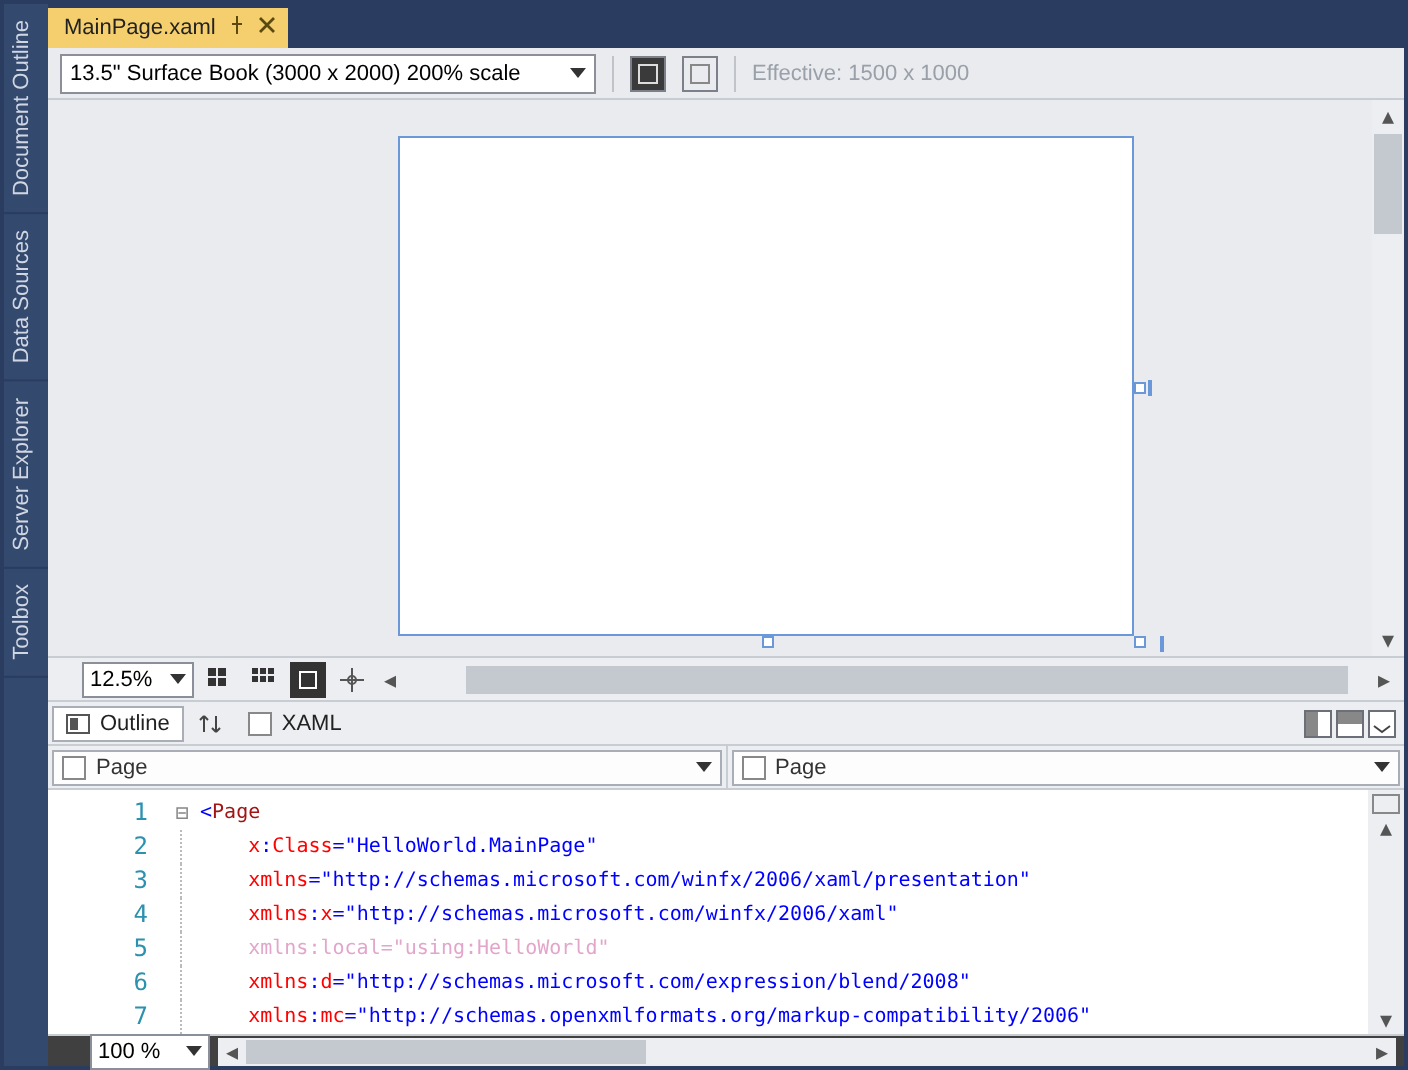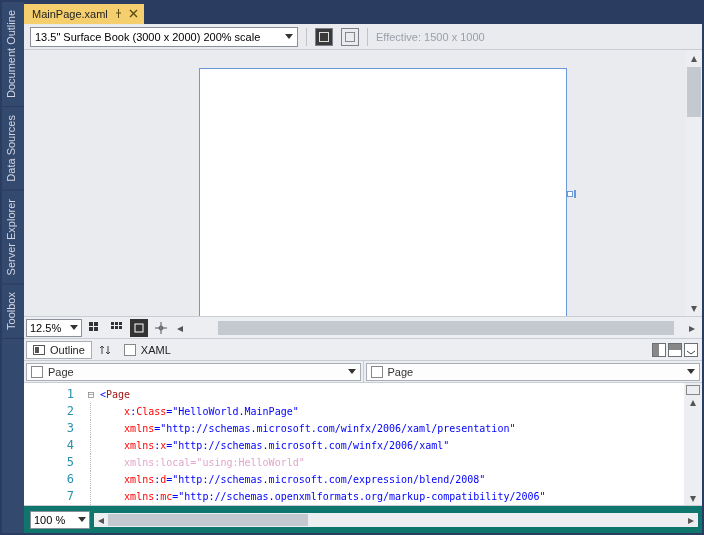--- a/index.html
+++ b/index.html
@@ -23,21 +23,21 @@
   .canvas-area { flex:1; position:relative; overflow:hidden;}
   .canvas { position:absolute; left:175px; top:18px; width:368px; height:250px; background:#fff; border:1px solid #6a98d8;}
   .handle { position:absolute; background:#fff; border:1px solid #6a98d8;}
   .h-br { width:6px;height:6px;}
   .surface-marks { position:absolute; border:1px solid #6a98d8;}
   .vscroll { width:16px; background:#eceef1; display:flex; flex-direction:column;}
   .vscroll .arrow, .hscroll .arrow { height:16px; width:16px; display:flex; align-items:center; justify-content:center; color:#555;}
   .vscroll .thumb { flex:0 0 50px; background:#c4c8cf; margin:1px;}
   .vscroll .track { flex:1;}
   .strip { height:22px; background:#eceef1; border-top:1px solid #c8ccd3; display:flex; align-items:center;}
-  .zoom-dd { width:56px;height:18px; border:1px solid #8a8f99; background:#fff; margin-left:2px; font-size:11px; display:flex; align-items:center; padding:0 3px; justify-content:space-between;}
+  .zoom-dd { width:56px;height:18px; border:1px solid #8a8f99; background:#fff; margin-left:17px; font-size:11px; display:flex; align-items:center; padding:0 3px; justify-content:space-between;}
   .grid-btn { width:18px;height:18px; margin-left:4px; display:flex;align-items:center;justify-content:center;}
   .hscroll { flex:1; display:flex; align-items:center; margin: 0 2px;}
   .hscroll .track { flex:1; height:14px; background:#eceef1;}
   .hscroll .thumb { height:14px; background:#c4c8cf;}
   .view-strip { height: 22px; border-top:1px solid #c8ccd3; background:#eceef1; display:flex; align-items:center; padding-left:2px; gap:4px;}
   .vs-btn { height:18px; padding: 0 6px; display:flex; align-items:center; gap:5px; font-size:11px; color:#222;}
   .vs-btn.active { background:#fff; border:1px solid #a8adb6;}
   .swap { width:18px;height:18px; display:flex;align-items:center;justify-content:center;}
   .vs-right { margin-left:auto; display:flex; gap:2px; padding-right:4px;}
   .mini-pane { width:14px;height:14px; border:1px solid #6b7078; background:#fff;}
@@ -46,21 +46,21 @@
   .crumb-box { flex:1; height:18px; margin:2px; border:1px solid #a8adb6; background:#fdfdfd; display:flex; align-items:center; padding:0 4px; font-size:11px; gap:5px; color:#333;}
   .crumb-box .dd-arrow { margin-left:auto;}
   .code-area { flex: 0 0 122px; display:flex; background:#fff; border-top:1px solid #c8ccd3;}
   .gutter { width:60px; background:#fff; text-align:right; color:#2b91af; font-family:Consolas,monospace; font-size:12px; padding: 3px 4px 0 0; line-height:17px;}
   .gutter .ln { padding-right: 6px;}
   .fold { width:14px; font-family:Consolas,monospace; font-size:11px; color:#888; padding-top:3px; line-height:17px; text-align:center;}
   .fold .l { border-left:1px dotted #bbb; height:17px; margin-left:6px;}
   .code { flex:1; font-family:Consolas,monospace; font-size:10px; line-height:17px; padding:3px 0 0 2px; white-space:pre; overflow:hidden;}
   .code-vscroll { width:18px; background:#eceef1; display:flex; flex-direction:column; align-items:center;}
   .code-vscroll .split { width:14px;height:10px;border:1px solid #888;margin-top:2px;}
-  .status { height:28px; background:#0f766e; border-top:1px solid #c8ccd3; display:flex; align-items:center; padding:0 4px;justify-content:space-between;}
+  .status { height:16px; background:#404040; border-top:1px solid #c8ccd3; display:flex; align-items:center; padding:0 4px;justify-content:space-between;}
   .status .zoom-dd { width:60px;}
   .hscroll2 { flex:1; height:14px; background:#eceef1; margin-left:4px; display:flex; align-items:center;}
   .hscroll2 .arrow{width:14px;color:#555;text-align:center;}
   .hscroll2 .thumb{height:12px; background:#c4c8cf;}
   .icon-box { width:12px;height:10px;border:1px solid #555;display:inline-block;position:relative;}
   .icon-box::before{content:"";position:absolute;left:1px;top:1px;width:4px;height:6px;background:#555;}
   .page-icon { width:12px;height:12px;border:1px solid #888; display:inline-block; position:relative; background:#fff;}
   svg { overflow:visible;}
 </style>
 </head>

